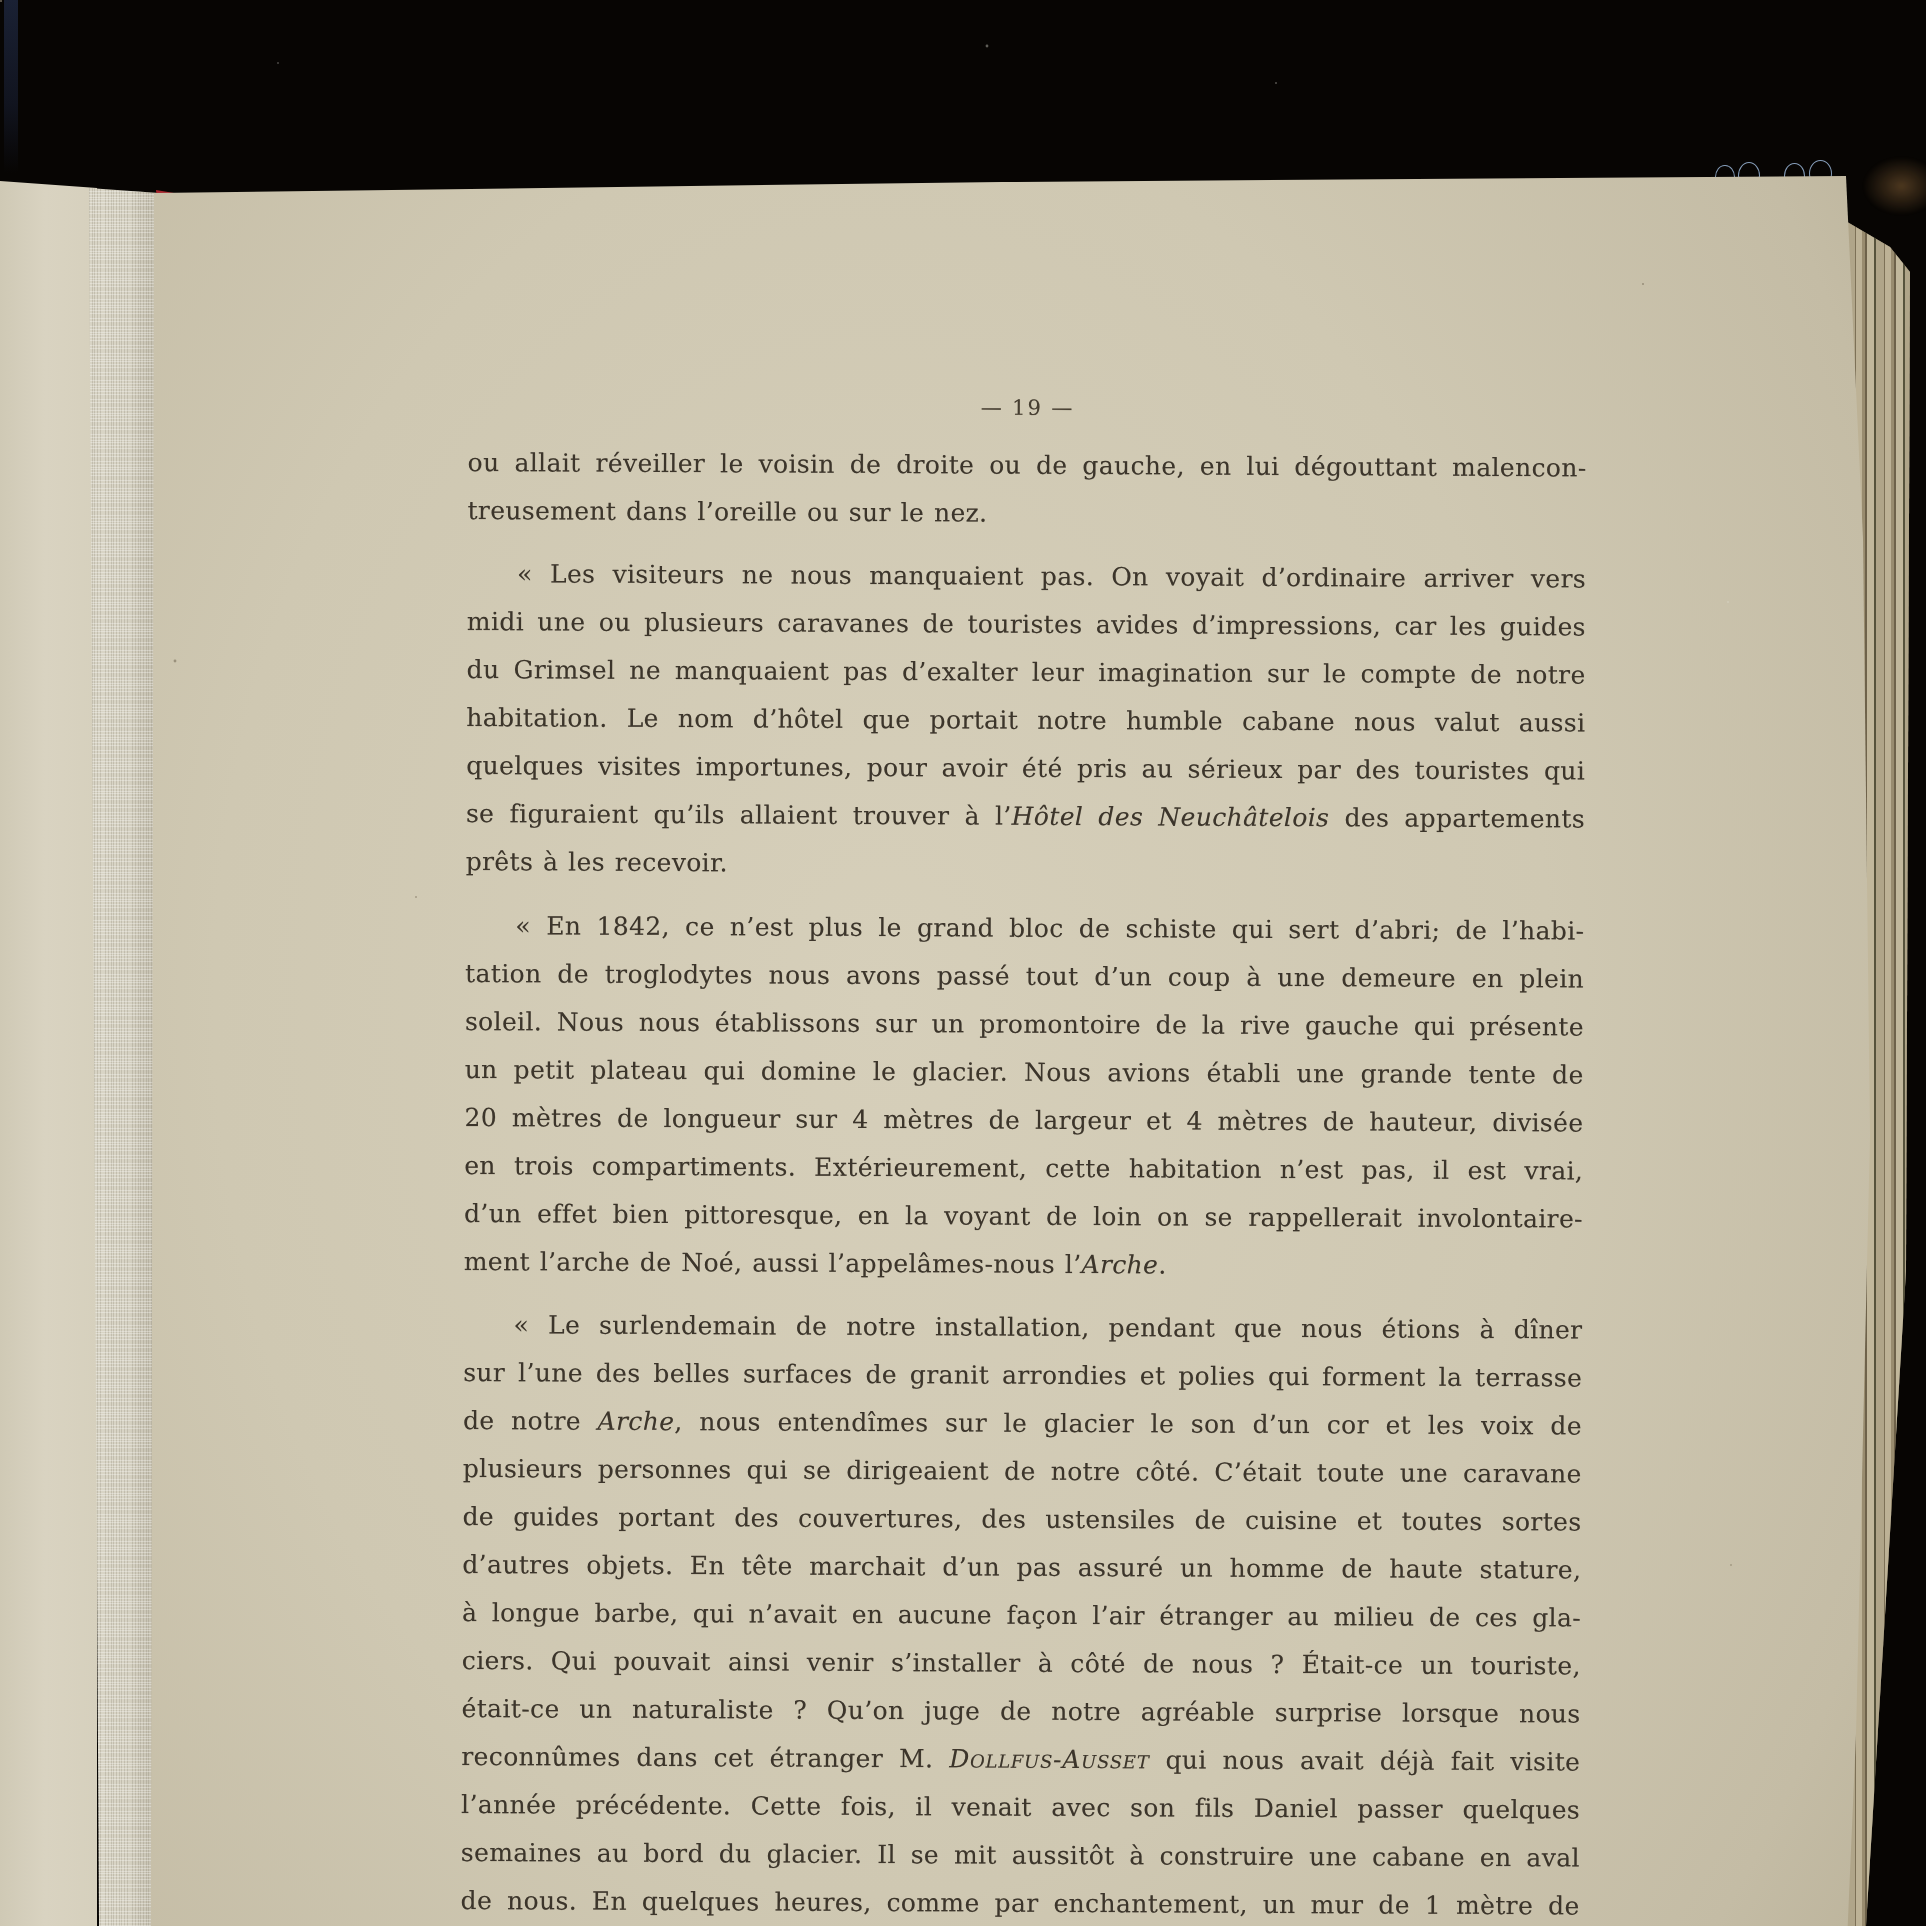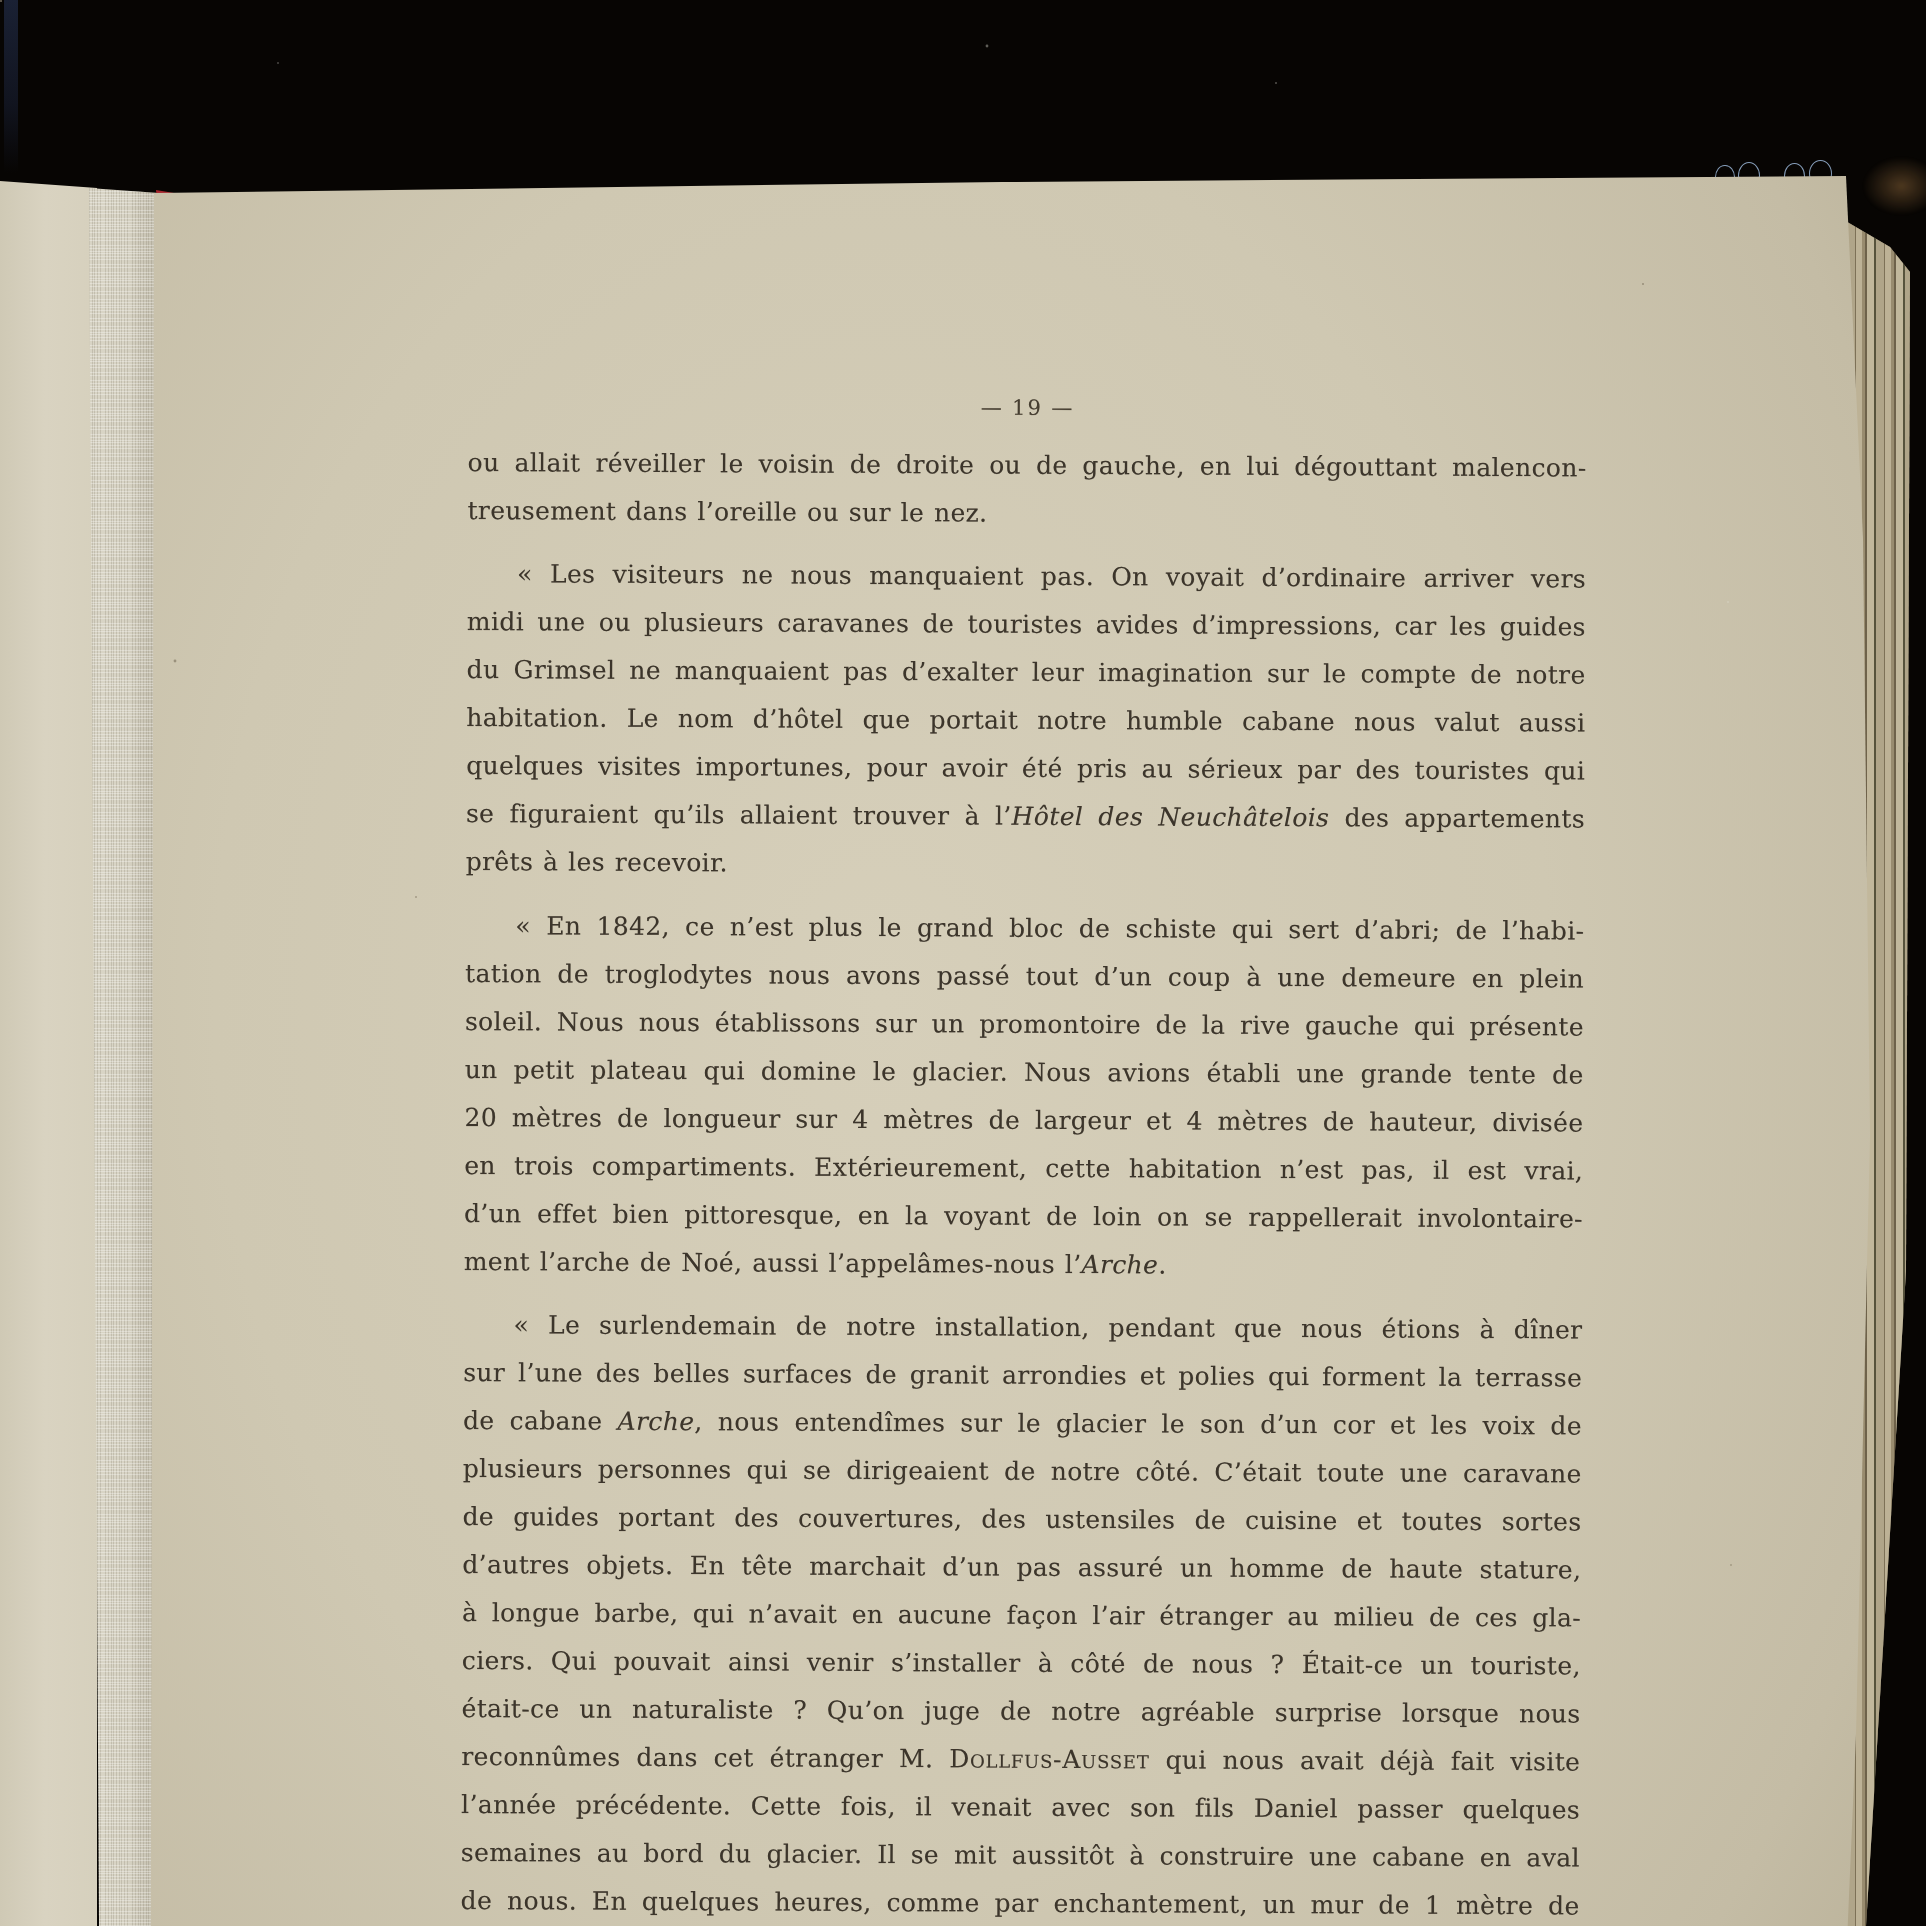--- a/index.html
+++ b/index.html
@@ -88,21 +88,21 @@
     font-size:21px;letter-spacing:1.9px;color:#463e31;
     text-shadow:0.2px 0.2px 0.4px rgba(60,52,40,.4);}
   .textblock{font-size:25px;line-height:48px;letter-spacing:.015em;word-spacing:.06em;
     text-shadow:0.2px 0.2px 0.4px rgba(60,52,40,.34);}
   .para{margin:0 0 15.4px 0;}
   .para:last-child{margin-bottom:0;}
   .line{text-align:justify;text-align-last:justify;white-space:normal;}
   .line.lastline{text-align-last:left;}
   .line.indent{padding-left:50px;}
   .it{font-style:italic;}
-  .sc{font-variant:small-caps;letter-spacing:.03em;}
+  .sc{font-variant:small-caps;letter-spacing:.03em;font-style:italic;}
 </style>
 </head>
 <body>
 
 <div class="scene">
   <div class="navy-strip"></div>
   <div class="flyleaf"></div>
   <div class="mesh"></div>
   <div class="headband-top"></div>
 
@@ -140,21 +140,21 @@
           <div class="line"><span>soleil. Nous nous établissons sur un promontoire de la rive gauche qui présente</span></div>
           <div class="line"><span>un petit plateau qui domine le glacier. Nous avions établi une grande tente de</span></div>
           <div class="line"><span>20 mètres de longueur sur 4 mètres de largeur et 4 mètres de hauteur, divisée</span></div>
           <div class="line"><span>en trois compartiments. Extérieurement, cette habitation n’est pas, il est vrai,</span></div>
           <div class="line"><span>d’un effet bien pittoresque, en la voyant de loin on se rappellerait involontaire-</span></div>
           <div class="line lastline"><span>ment l’arche de Noé, aussi l’appelâmes-nous l’</span><span class="it">Arche</span><span>.</span></div>
         </div>
         <div class="para">
           <div class="line indent"><span>« Le surlendemain de notre installation, pendant que nous étions à dîner</span></div>
           <div class="line"><span>sur l’une des belles surfaces de granit arrondies et polies qui forment la terrasse</span></div>
-          <div class="line"><span>de cabane </span><span class="it">Arche</span><span>, nous entendîmes sur le glacier le son d’un cor et les voix de</span></div>
+          <div class="line"><span>de notre </span><span class="it">Arche</span><span>, nous entendîmes sur le glacier le son d’un cor et les voix de</span></div>
           <div class="line"><span>plusieurs personnes qui se dirigeaient de notre côté. C’était toute une caravane</span></div>
           <div class="line"><span>de guides portant des couvertures, des ustensiles de cuisine et toutes sortes</span></div>
           <div class="line"><span>d’autres objets. En tête marchait d’un pas assuré un homme de haute stature,</span></div>
           <div class="line"><span>à longue barbe, qui n’avait en aucune façon l’air étranger au milieu de ces gla-</span></div>
           <div class="line"><span>ciers. Qui pouvait ainsi venir s’installer à côté de nous ? Était-ce un touriste,</span></div>
           <div class="line"><span>était-ce un naturaliste ? Qu’on juge de notre agréable surprise lorsque nous</span></div>
           <div class="line"><span>reconnûmes dans cet étranger M. </span><span class="sc">Dollfus-Ausset</span><span> qui nous avait déjà fait visite</span></div>
           <div class="line"><span>l’année précédente. Cette fois, il venait avec son fils Daniel passer quelques</span></div>
           <div class="line"><span>semaines au bord du glacier. Il se mit aussitôt à construire une cabane en aval</span></div>
           <div class="line"><span>de nous. En quelques heures, comme par enchantement, un mur de 1 mètre de</span></div>

